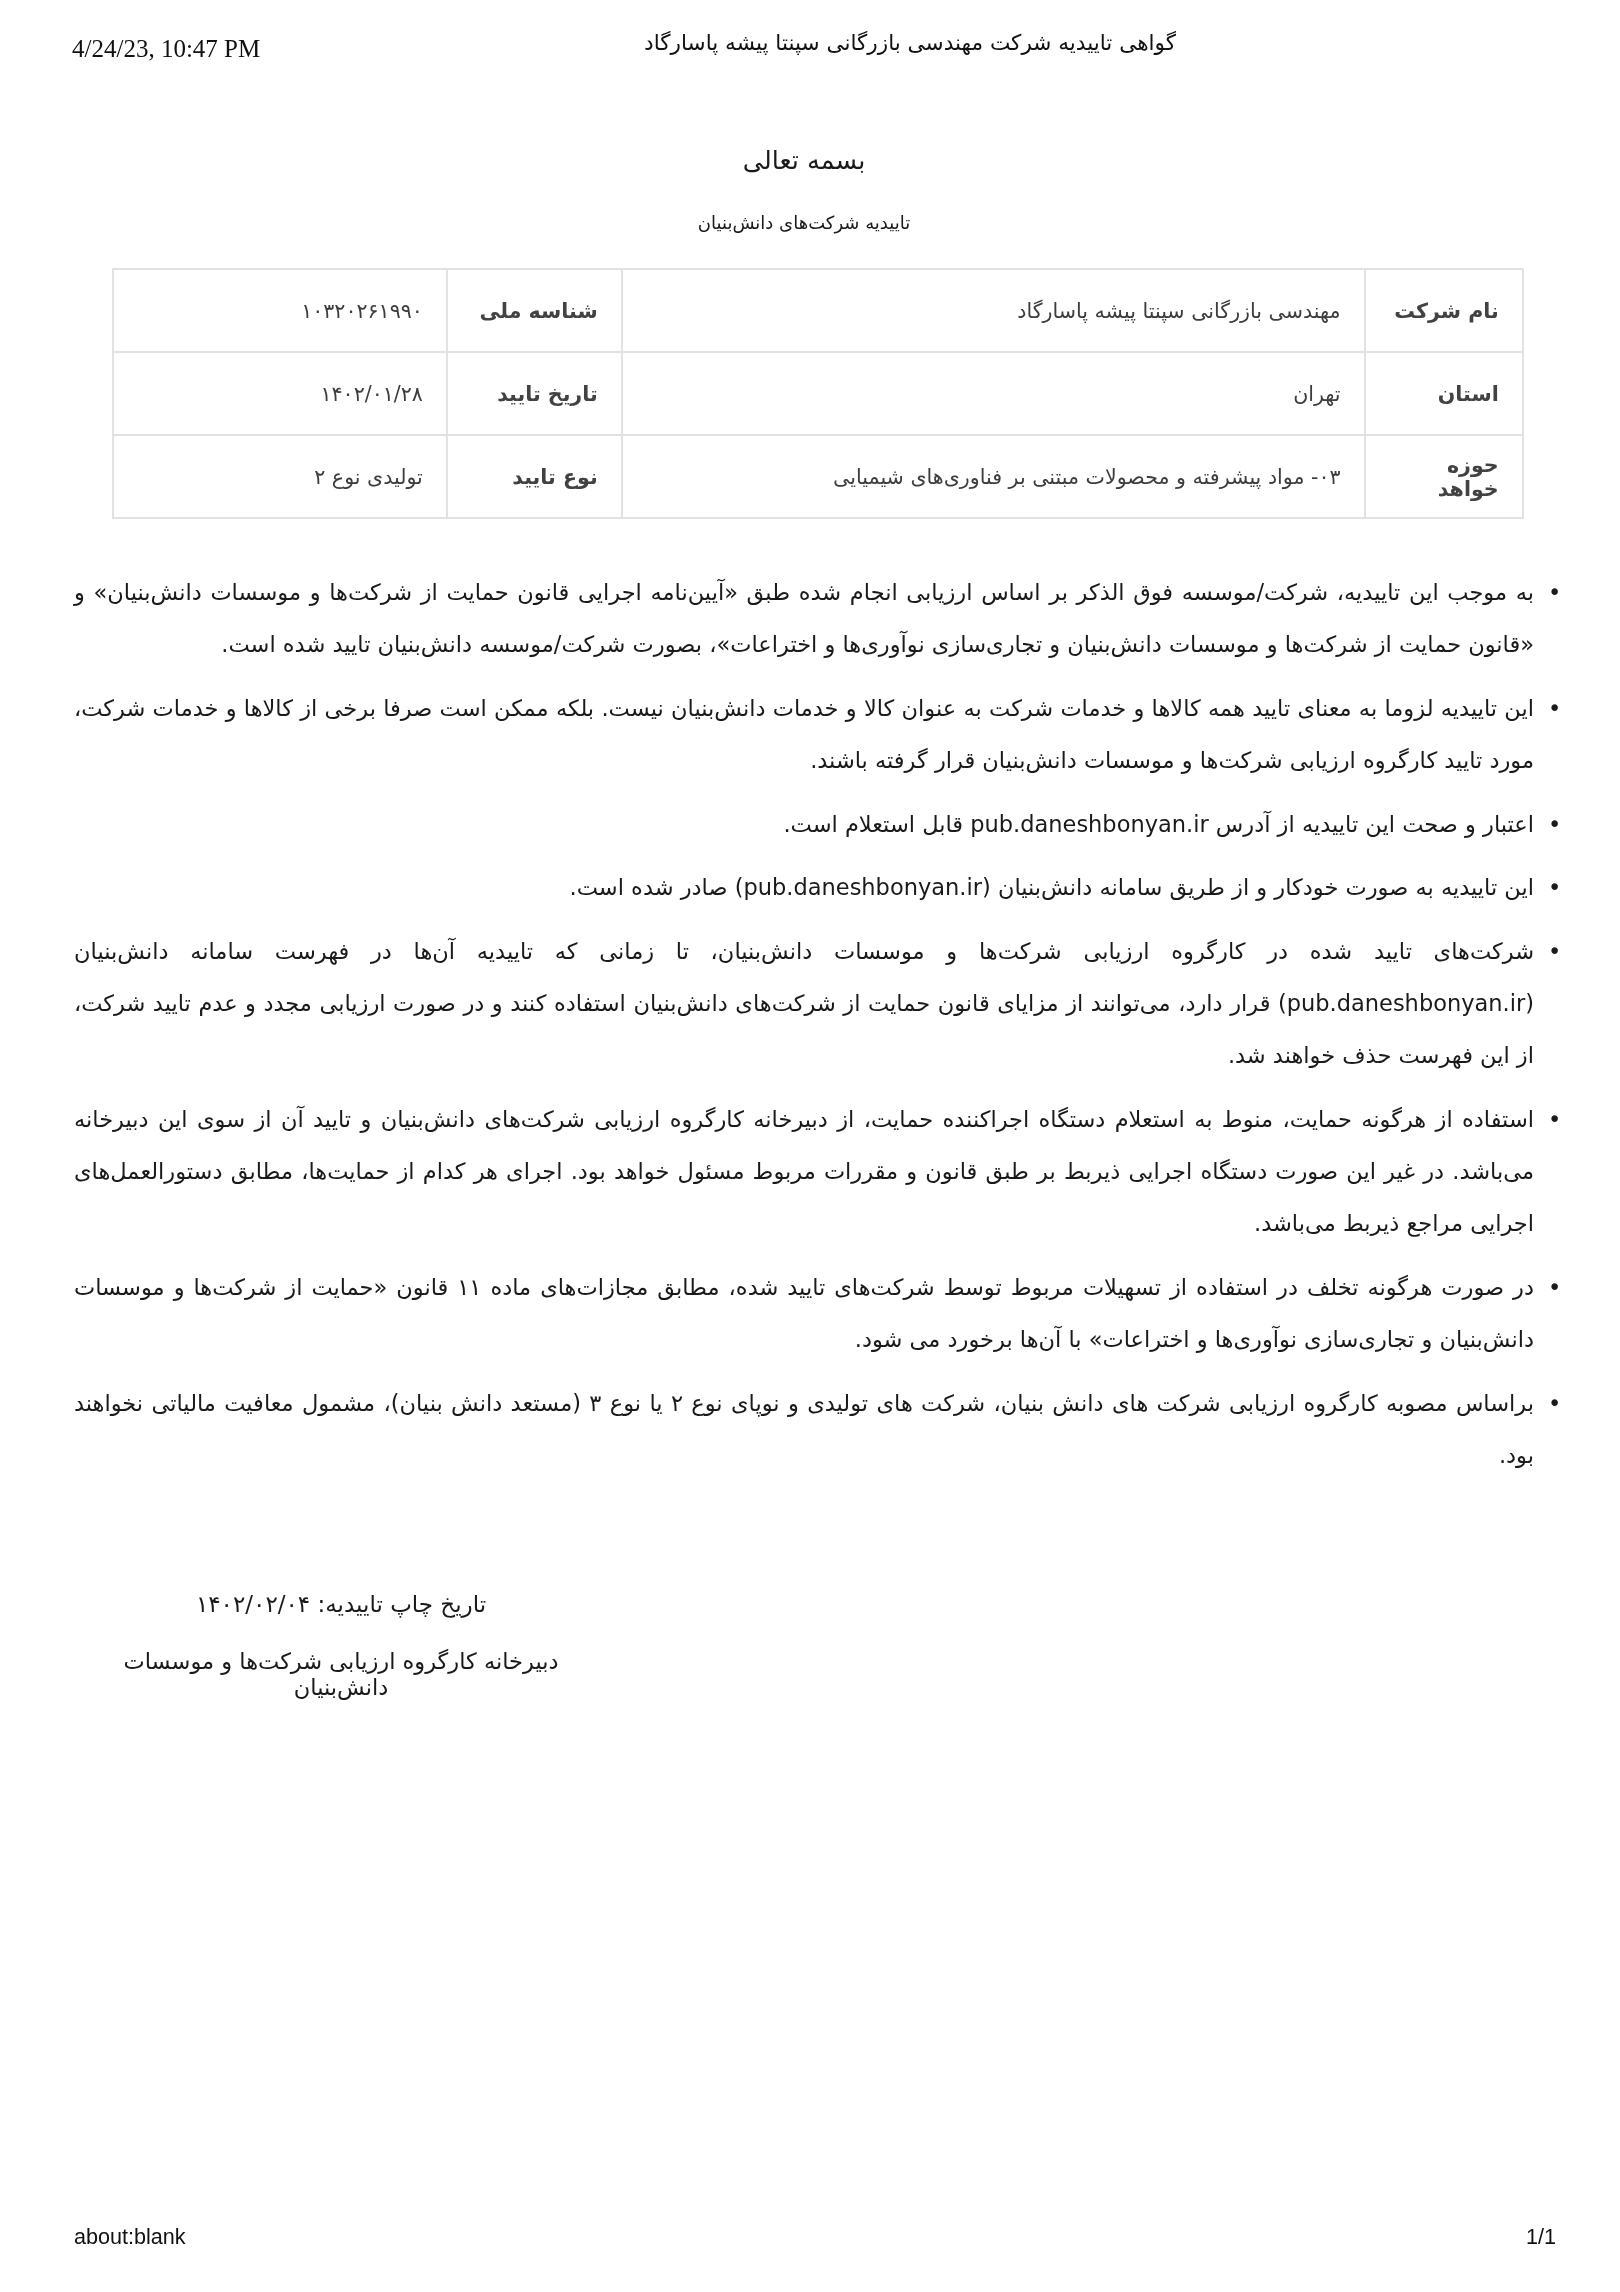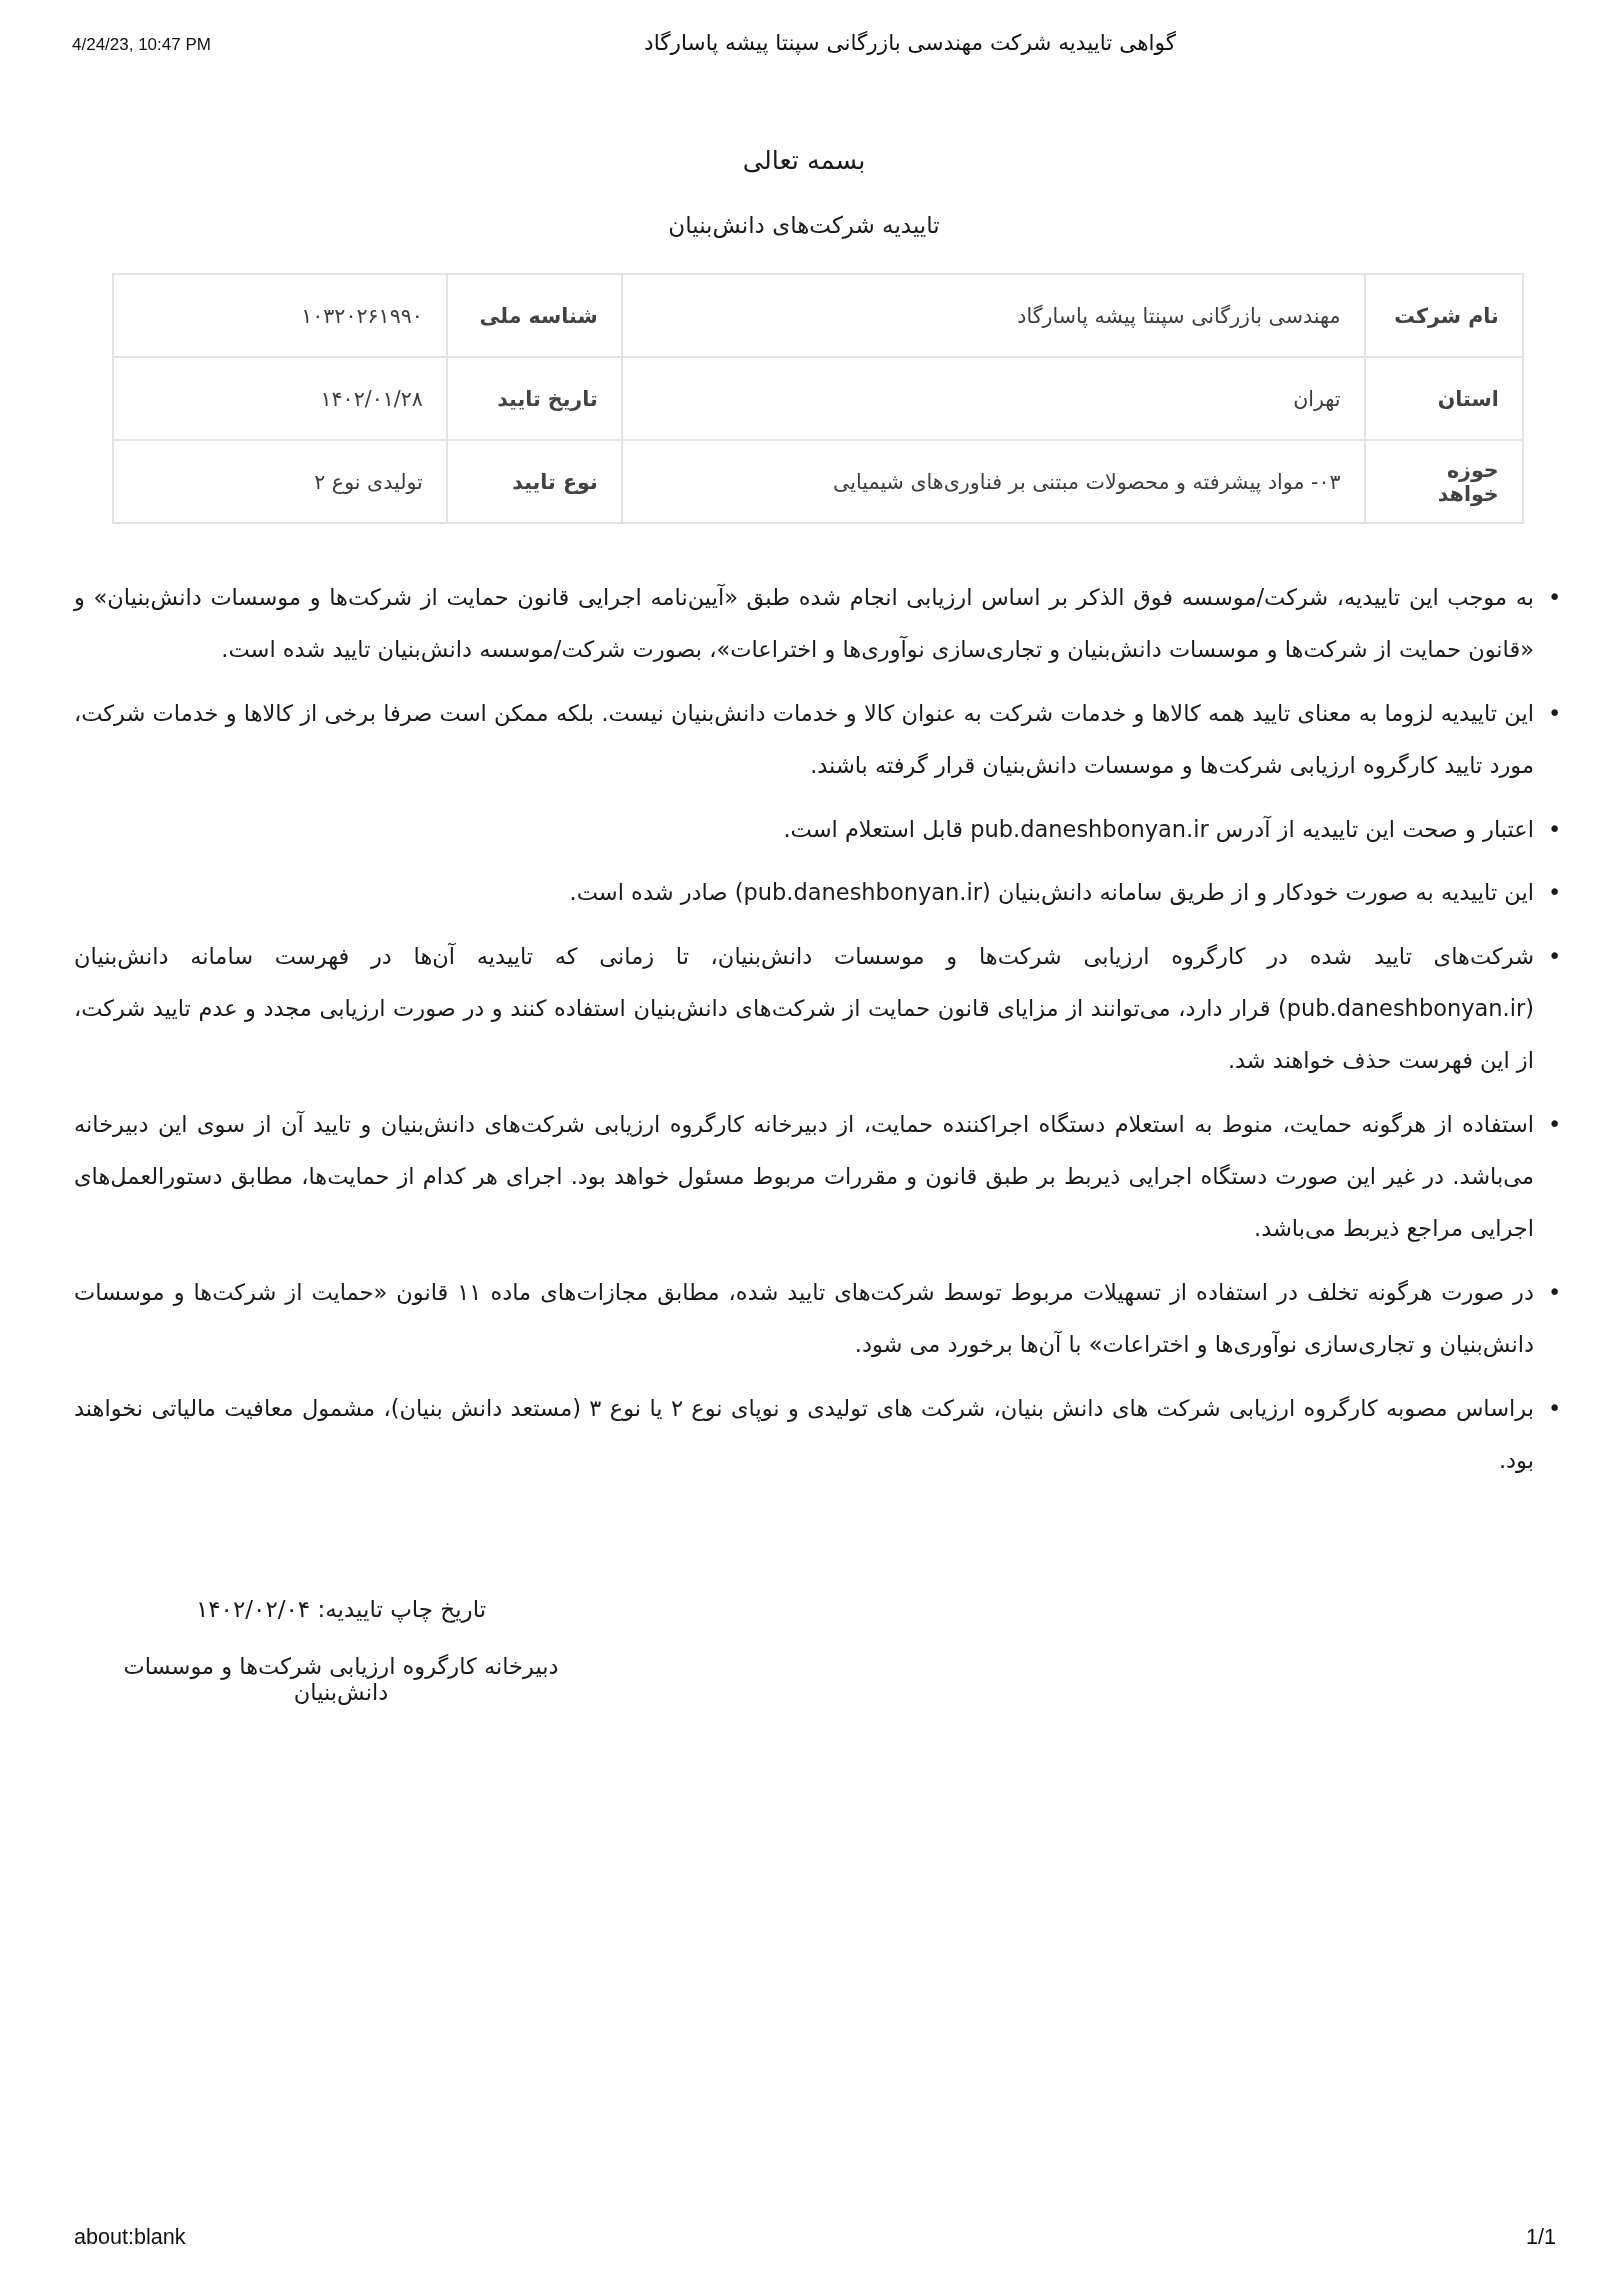--- a/index.html
+++ b/index.html
@@ -14,23 +14,23 @@
     font-family: "DejaVu Sans", sans-serif;
     color: #1c1c1c;
     overflow: hidden;
   }
 
   
   .print-datetime {
     position: absolute;
     top: 35px;
     left: 72px;
-    font-size: 17px;
-    color: #111;
-    font-family: Liberation Sans, sans-serif;
+    font-size: 25px;
+    color: #111;
+    font-family: Liberation Serif, serif;
     white-space: nowrap;
   }
   .print-title {
     position: absolute;
     top: 30px;
     left: 686px;
     width: 490px;
     text-align: center;
     direction: rtl;
     font-size: 21.6px;
@@ -71,21 +71,21 @@
   .doc-title {
     margin-top: 43px;
     text-align: center;
     font-size: 37px;
     font-weight: bold;
     color: #111;
   }
   .doc-subtitle {
     margin-top: 37px;
     text-align: center;
-    font-size: 23px;
+    font-size: 18px;
     color: #1a1a1a;
   }
 
   
   .cert-table {
     border-collapse: collapse;
     margin: 35px 9.8px 0 38px;
     width: calc(100% - 48px);
     table-layout: fixed;
   }

